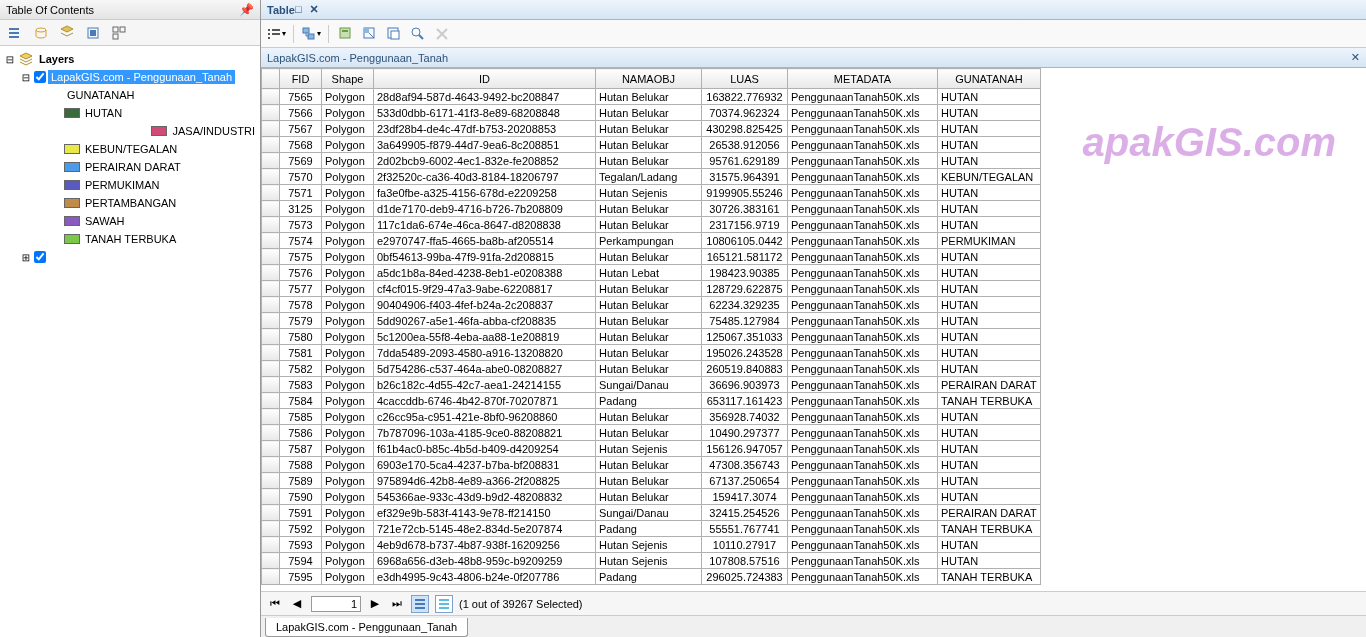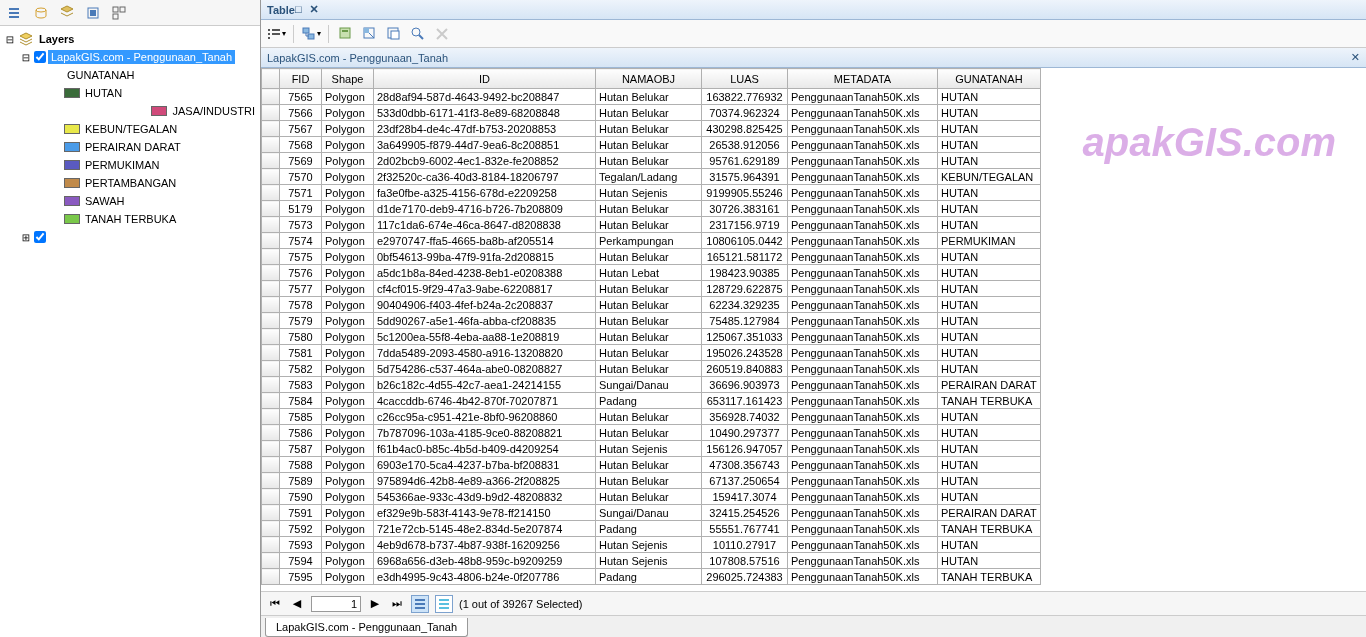--- a/index.html
+++ b/index.html
@@ -42,20 +42,24 @@
 .tog{width:18px;height:18px;border:1px solid #7da2ce;display:flex;align-items:center;justify-content:center;cursor:pointer;background:#e5f1fb}
 .tabs{height:22px;display:flex;align-items:flex-end;padding-left:4px;background:#f0f0f0;border-top:1px solid #ccc}
 .tab{border:1px solid #999;border-top:none;padding:3px 10px;background:#fff;border-radius:0 0 3px 3px;cursor:pointer}
 .wm{position:absolute;top:120px;right:30px;font-size:40px;font-weight:bold;font-style:italic;color:#b95fd0;opacity:.5;pointer-events:none;font-family:Arial}
 svg{width:16px;height:16px}
 </style>
 </head>
 <body>
 
 <div class="toc">
+  <div class="toc-hdr">
+    <span>Table Of Contents</span>
+    <span class="pin">📌</span>
+  </div>
   <div class="toc-tb">
     <div class="tbtn">
         <svg viewBox="0 0 16 16">
           <rect x="2" y="3" width="10" height="2" fill="#4a7ab8"></rect>
           <rect x="2" y="7" width="10" height="2" fill="#4a7ab8"></rect>
           <rect x="2" y="11" width="10" height="2" fill="#4a7ab8"></rect>
         </svg>
       </div>
     <div class="tbtn">
         <svg viewBox="0 0 16 16">
@@ -287,21 +291,21 @@
               <td class="c-fid">7571</td>
               <td class="c-shp">Polygon</td>
               <td class="c-id">fa3e0fbe-a325-4156-678d-e2209258</td>
               <td class="c-nm">Hutan Sejenis</td>
               <td class="c-ls">9199905.55246</td>
               <td class="c-md">PenggunaanTanah50K.xls</td>
               <td class="c-gt">HUTAN</td>
             </tr>
             <tr>
               <td class="rowh"></td>
-              <td class="c-fid">5179</td>
+              <td class="c-fid">3125</td>
               <td class="c-shp">Polygon</td>
               <td class="c-id">d1de7170-deb9-4716-b726-7b208809</td>
               <td class="c-nm">Hutan Belukar</td>
               <td class="c-ls">30726.383161</td>
               <td class="c-md">PenggunaanTanah50K.xls</td>
               <td class="c-gt">HUTAN</td>
             </tr>
             <tr>
               <td class="rowh"></td>
               <td class="c-fid">7573</td>

